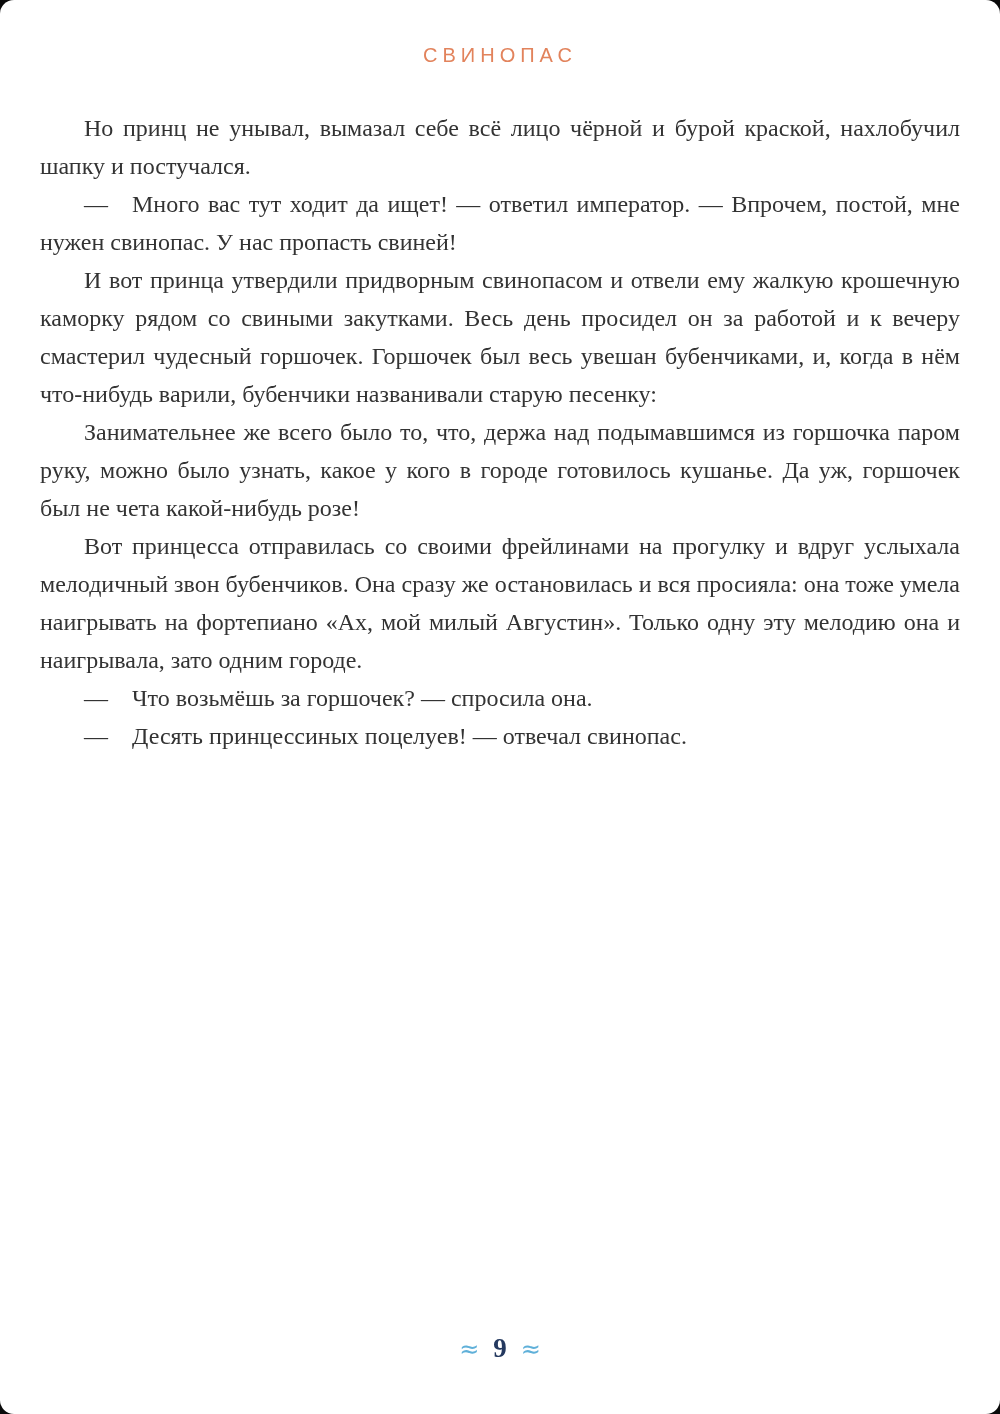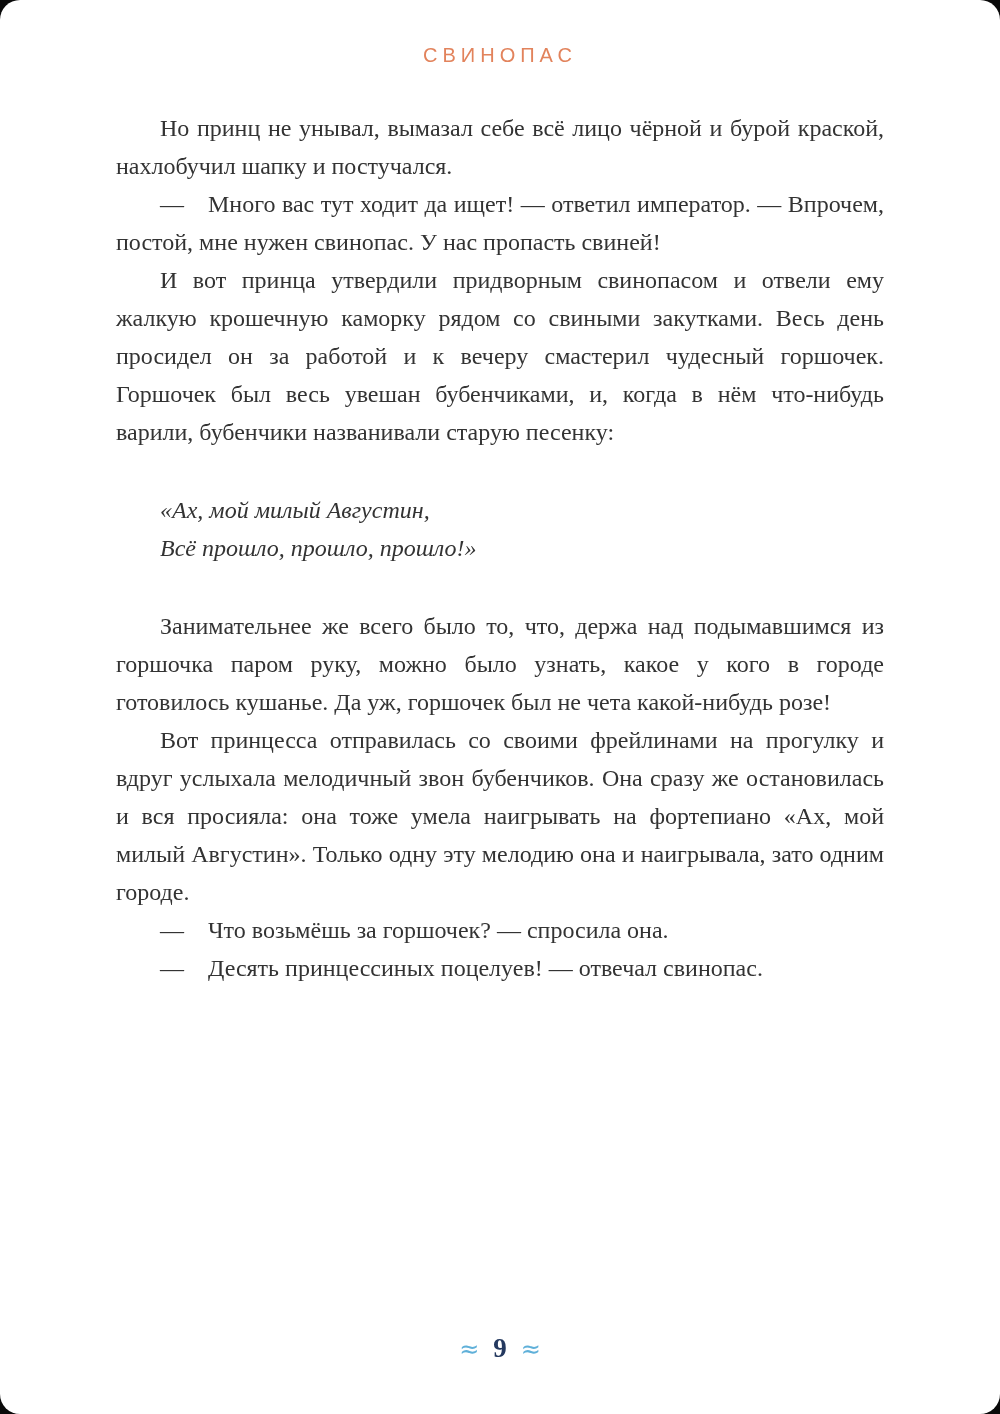--- a/index.html
+++ b/index.html
@@ -6,36 +6,36 @@
     margin: 0;
     padding: 0;
     background: #0a0a0a;
   }
   .page {
     position: relative;
     width: 1000px;
     height: 1414px;
     margin: 0 auto;
     background: #ffffff;
-    border-radius: 20px;
+    border-radius: 14px;
     overflow: hidden;
     font-family: "Liberation Serif", "DejaVu Serif", serif;
     color: var(--body-color, #333333);
   }
   .page-header {
     margin-top: 44px;
     text-align: center;
     font-family: "Liberation Sans", "DejaVu Sans", sans-serif;
     font-size: 20px;
     letter-spacing: 5px;
     color: var(--title-color, #e2835c);
   }
   .text-column {
     margin-top: 42px;
-    padding: 0 116px;
+    padding: 0 40px;
     font-size: 24px;
     line-height: 38px;
     text-align: justify;
   }
   .para {
     margin: 0;
     text-indent: 44px;
   }
   .verse {
     margin: 40px 0;
@@ -73,24 +73,20 @@
 <body>
 
 <div class="page">
 
   <div class="page-header">СВИНОПАС</div>
 
   <main class="text-column">
       <p class="para">Но принц не унывал, вымазал себе всё лицо чёрной и бурой краской, нахлобучил шапку и постучался.</p>
       <p class="para">— Много вас тут ходит да ищет! — ответил император. — Впрочем, постой, мне нужен свинопас. У нас пропасть свиней!</p>
       <p class="para">И вот принца утвердили придворным свинопасом и отвели ему жалкую крошечную каморку рядом со свиными закутками. Весь день просидел он за работой и к вечеру смастерил чудесный горшочек. Горшочек был весь увешан бубенчиками, и, когда в нём что-нибудь варили, бубенчики названивали старую песенку:</p>
-      <div class="verse">
-        <div class="verse-line">«Ах, мой милый Августин,</div>
-        <div class="verse-line">Всё прошло, прошло, прошло!»</div>
-      </div>
       <p class="para">Занимательнее же всего было то, что, держа над подымавшимся из горшочка паром руку, можно было узнать, какое у кого в городе готовилось кушанье. Да уж, горшочек был не чета какой-нибудь розе!</p>
       <p class="para">Вот принцесса отправилась со своими фрейлинами на прогулку и вдруг услыхала мелодичный звон бубенчиков. Она сразу же остановилась и вся просияла: она тоже умела наигрывать на фортепиано «Ах, мой милый Августин». Только одну эту мелодию она и наигрывала, зато одним городе.</p>
       <p class="para">— Что возьмёшь за горшочек? — спросила она.</p>
       <p class="para">— Десять принцессиных поцелуев! — отвечал свинопас.</p>
     </main>
 
   <div class="page-footer">
     <span class="ornament">≈</span>
     <span class="page-number">9</span>
     <span class="ornament">≈</span>

